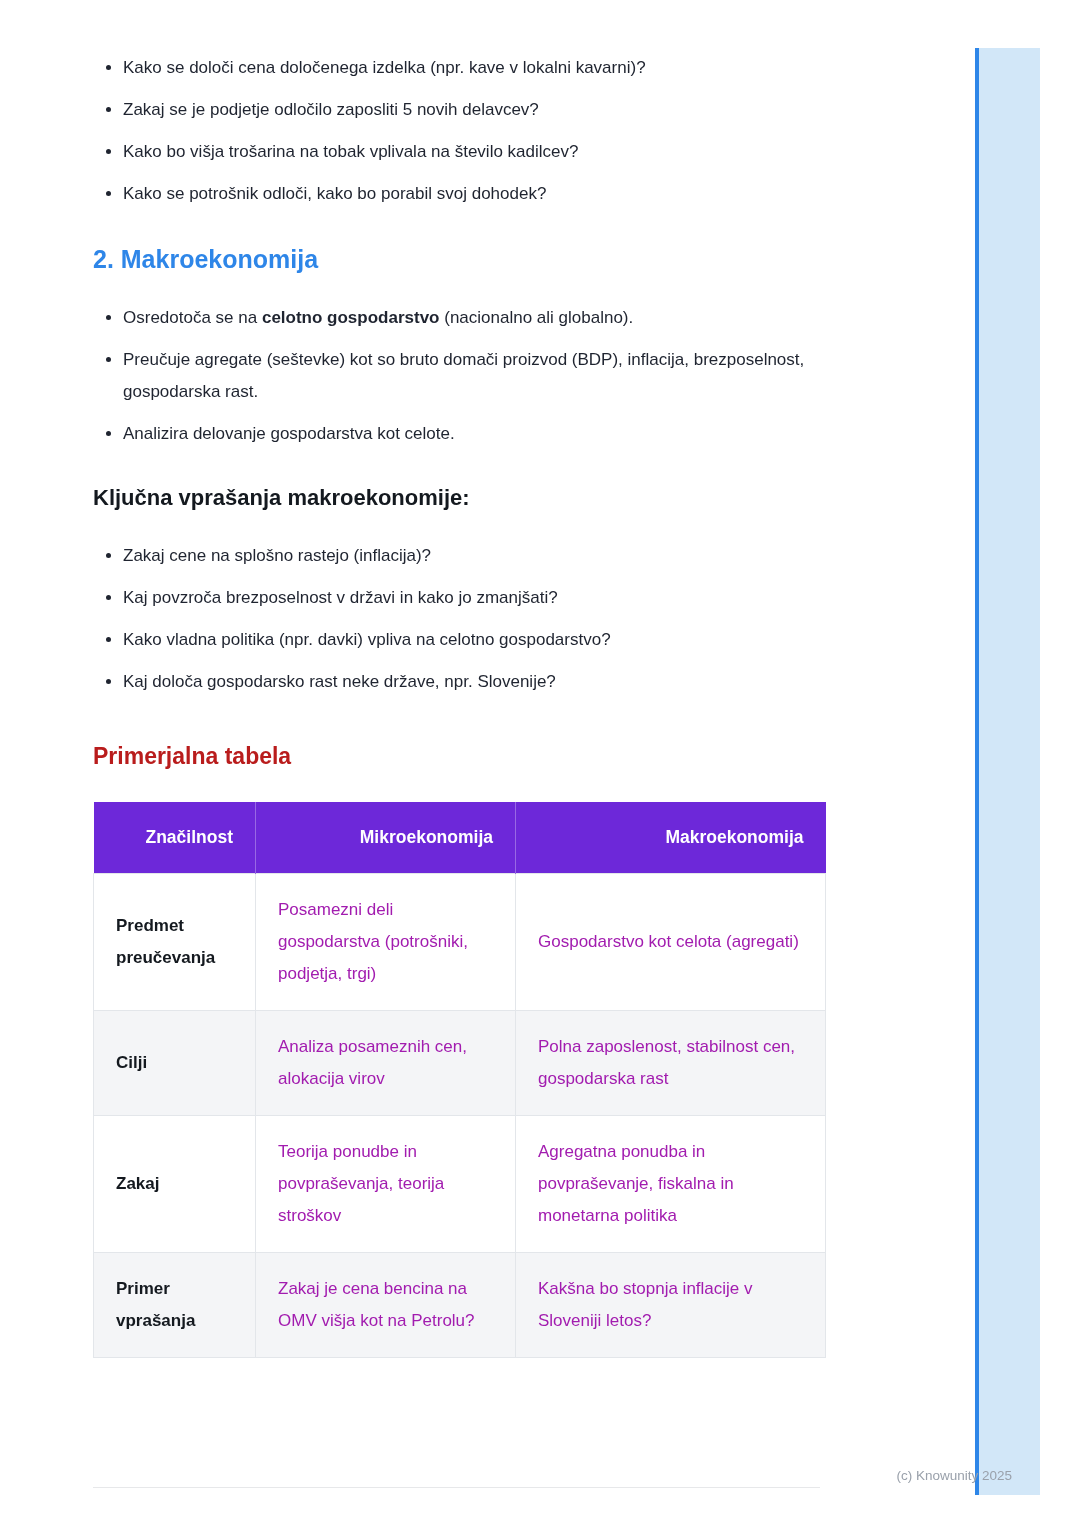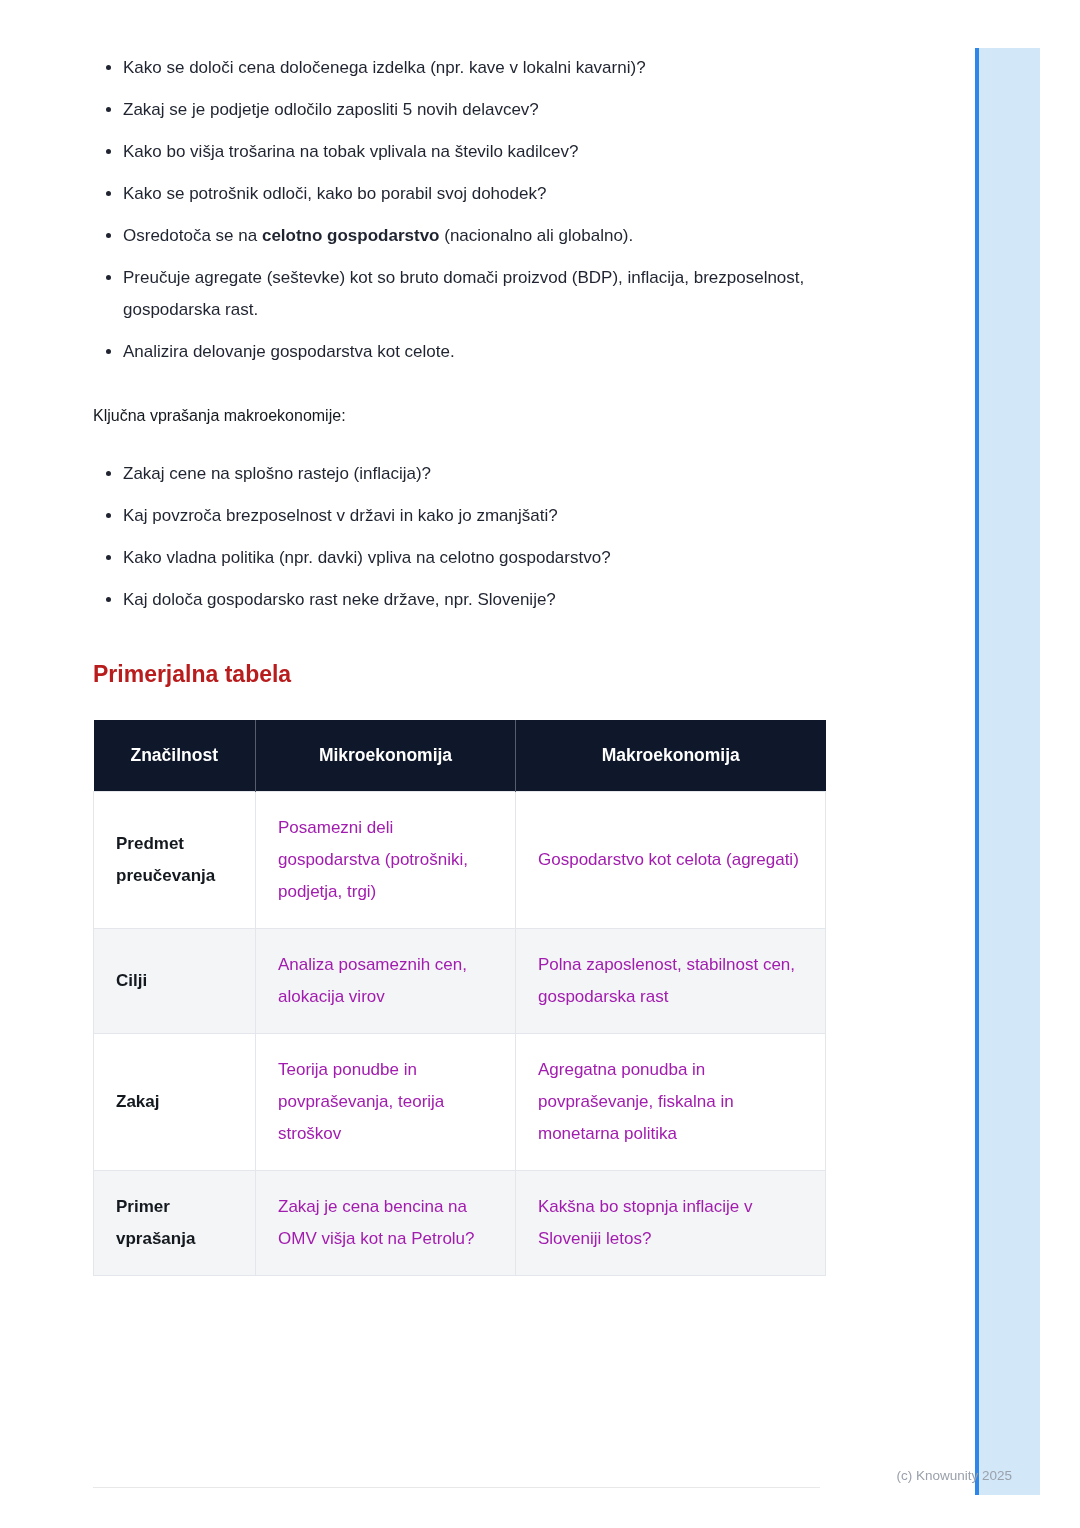--- a/index.html
+++ b/index.html
@@ -56,40 +56,40 @@
     margin: 32px 0 26px 0;
   }
   h2.table-title {
     color: #b91c1c;
     font-size: 23px;
     line-height: 32px;
     font-weight: 700;
     margin: 42px 0 30px 0;
   }
   p.subheading {
-    font-weight: 400;
-    font-size: 16px;
+    font-weight: 700;
+    font-size: 22px;
     line-height: 32px;
     color: #14191f;
     margin: 32px 0 26px 0;
   }
 
   table.compare {
     border-collapse: collapse;
     width: 732px;
     font-size: 17px;
     table-layout: fixed;
   }
   table.compare col.c1 { width: 162px; }
   table.compare col.c2 { width: 260px; }
   table.compare col.c3 { width: 310px; }
   table.compare th {
-    background: #0f172a;
+    background: #6d28d9;
     color: #ffffff;
-    text-align: center;
+    text-align: right;
     font-weight: 700;
     font-size: 17.5px;
     padding: 25px 22px;
     border: none;
   }
   table.compare th:not(:first-child) {
     border-left: 1px solid rgba(255,255,255,0.3);
   }
   table.compare td {
     border: 1px solid #e3e6ea;
@@ -127,20 +127,21 @@
 
   <div class="content">
 
     <ul class="bullets">
       <li>Kako se določi cena določenega izdelka (npr. kave v lokalni kavarni)?</li>
       <li>Zakaj se je podjetje odločilo zaposliti 5 novih delavcev?</li>
       <li>Kako bo višja trošarina na tobak vplivala na število kadilcev?</li>
       <li>Kako se potrošnik odloči, kako bo porabil svoj dohodek?</li>
     </ul>
 
+    <h2 class="section-title">2. Makroekonomija</h2>
 
     <ul class="bullets">
       <li><span>Osredotoča se na </span><strong>celotno gospodarstvo</strong><span> (nacionalno ali globalno).</span></li>
       <li>Preučuje agregate (seštevke) kot so bruto domači proizvod (BDP), inflacija, brezposelnost, gospodarska rast.</li>
       <li>Analizira delovanje gospodarstva kot celote.</li>
     </ul>
 
     <p class="subheading">Ključna vprašanja makroekonomije:</p>
 
     <ul class="bullets">

